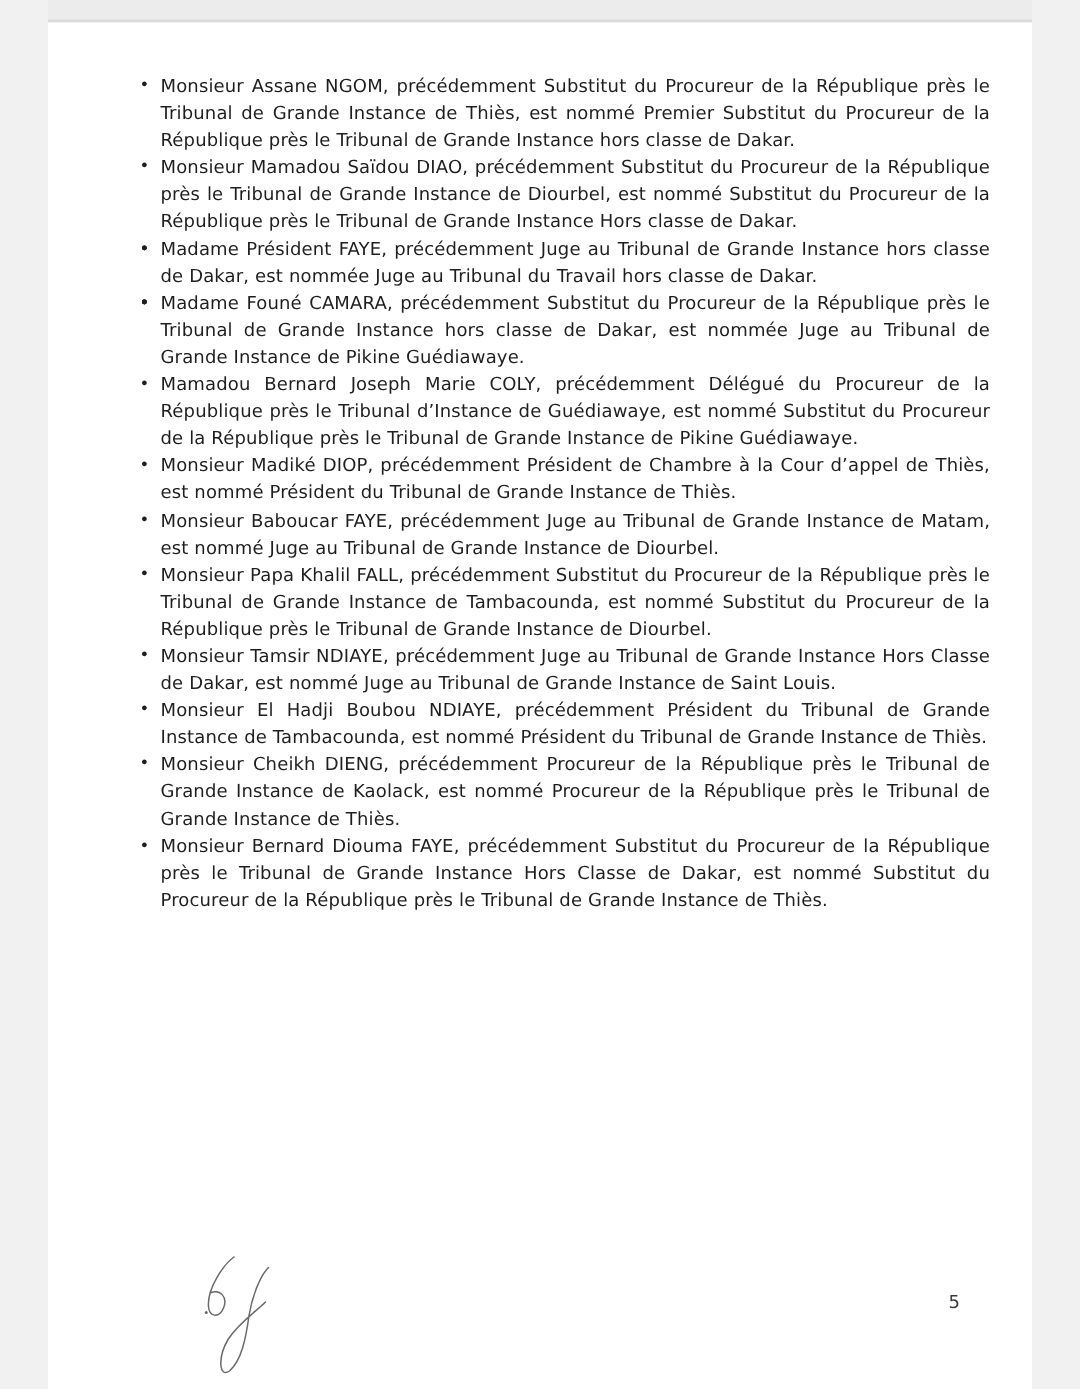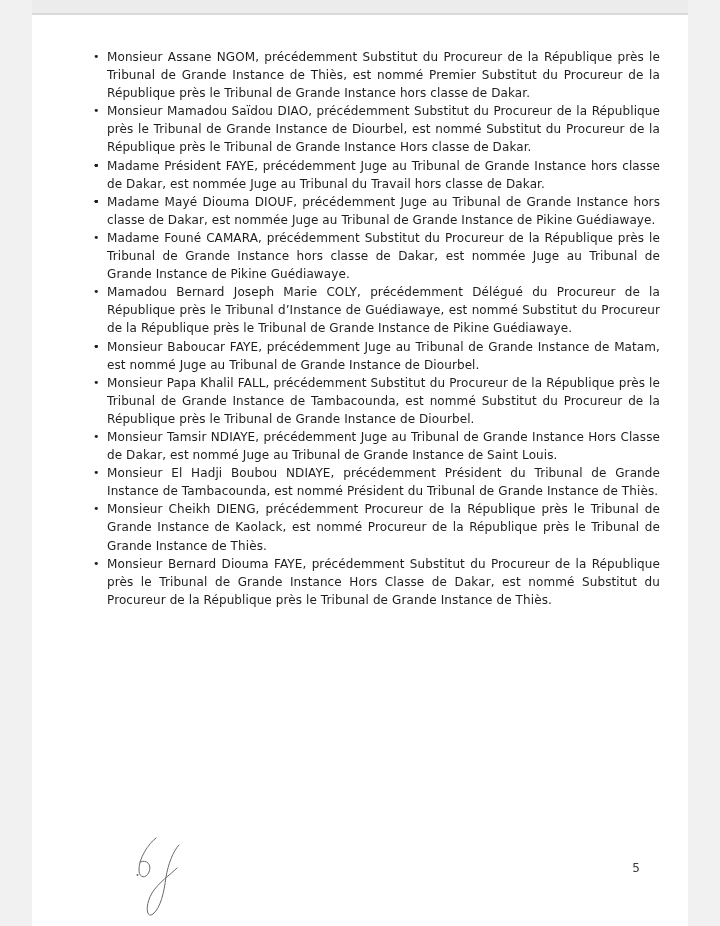--- a/index.html
+++ b/index.html
@@ -78,24 +78,24 @@
   <div class="page">
     <ul class="appointments">
       <li><span class="bullet">•</span><span>Monsieur Assane NGOM, précédemment Substitut du Procureur de la République près le Tribunal de Grande Instance de Thiès, est nommé Premier Substitut du Procureur de la République près le Tribunal de Grande Instance hors classe de Dakar.</span></li>
       <li><span class="bullet">•</span><span>Monsieur Mamadou Saïdou DIAO, précédemment Substitut du Procureur de la République près le Tribunal de Grande Instance de Diourbel, est nommé Substitut du Procureur de la République près le Tribunal de Grande Instance Hors classe de Dakar.</span></li>
       <li><span class="bullet">•</span></li>
       <li><span class="bullet">•</span></li>
       <li><span class="bullet">•</span><span>Madame Président FAYE, précédemment Juge au Tribunal de Grande Instance hors classe de Dakar, est nommée Juge au Tribunal du Travail hors classe de Dakar.</span></li>
       <li><span class="bullet">•</span></li>
       <li><span class="bullet">•</span></li>
       <li><span class="bullet">•</span></li>
-      <li><span class="bullet">•</span><span>Madame Mayé Diouma DIOUF, précédemment Juge au Tribunal de Grande Instance hors classe de Dakar, est nommée Juge au Tribunal de Grande Instance de Pikine Guédiawaye.</span></li>
+      <li><span class="bullet">•</span></li>
       <li><span class="bullet">•</span><span>Madame Founé CAMARA, précédemment Substitut du Procureur de la République près le Tribunal de Grande Instance hors classe de Dakar, est nommée Juge au Tribunal de Grande Instance de Pikine Guédiawaye.</span></li>
       <li><span class="bullet">•</span><span>Mamadou Bernard Joseph Marie COLY, précédemment Délégué du Procureur de la République près le Tribunal d’Instance de Guédiawaye, est nommé Substitut du Procureur de la République près le Tribunal de Grande Instance de Pikine Guédiawaye.</span></li>
-      <li><span class="bullet">•</span></li>
+      <li><span class="bullet">•</span><span>Monsieur Madiké DIOP, précédemment Président de Chambre à la Cour d’appel de Thiès, est nommé Président du Tribunal de Grande Instance de Thiès.</span></li>
       <li><span class="bullet">•</span><span>Monsieur Baboucar FAYE, précédemment Juge au Tribunal de Grande Instance de Matam, est nommé Juge au Tribunal de Grande Instance de Diourbel.</span></li>
       <li><span class="bullet">•</span><span>Monsieur Papa Khalil FALL, précédemment Substitut du Procureur de la République près le Tribunal de Grande Instance de Tambacounda, est nommé Substitut du Procureur de la République près le Tribunal de Grande Instance de Diourbel.</span></li>
       <li><span class="bullet">•</span><span>Monsieur Tamsir NDIAYE, précédemment Juge au Tribunal de Grande Instance Hors Classe de Dakar, est nommé Juge au Tribunal de Grande Instance de Saint Louis.</span></li>
       <li><span class="bullet">•</span><span>Monsieur El Hadji Boubou NDIAYE, précédemment Président du Tribunal de Grande Instance de Tambacounda, est nommé Président du Tribunal de Grande Instance de Thiès.</span></li>
       <li><span class="bullet">•</span><span>Monsieur Cheikh DIENG, précédemment Procureur de la République près le Tribunal de Grande Instance de Kaolack, est nommé Procureur de la République près le Tribunal de Grande Instance de Thiès.</span></li>
       <li><span class="bullet">•</span><span>Monsieur Bernard Diouma FAYE, précédemment Substitut du Procureur de la République près le Tribunal de Grande Instance Hors Classe de Dakar, est nommé Substitut du Procureur de la République près le Tribunal de Grande Instance de Thiès.</span></li>
     </ul>
 
     <div class="signature">
       <svg width="70" height="88" viewBox="0 0 70 88">

